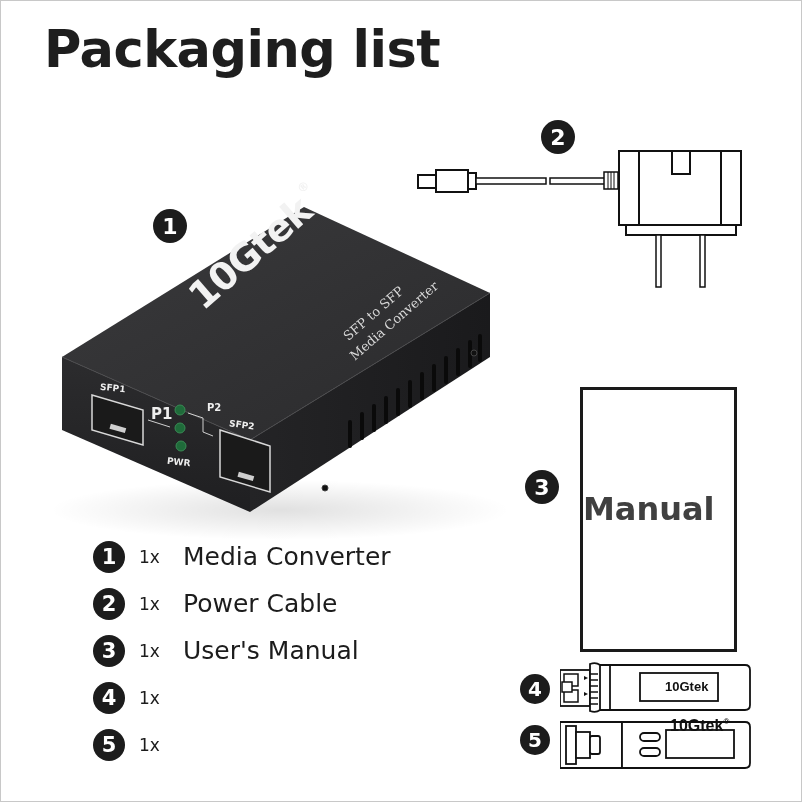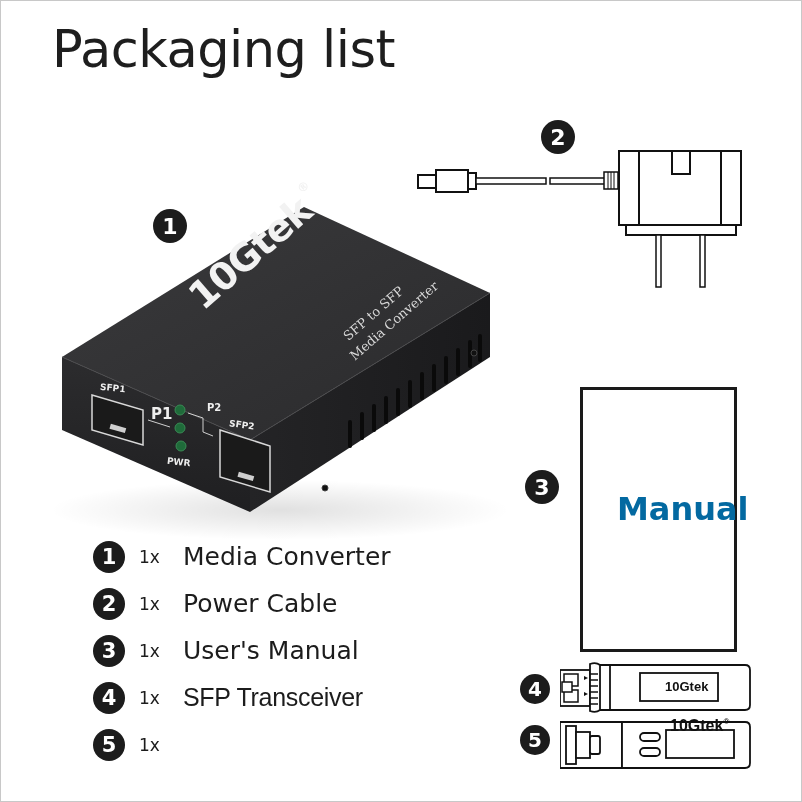--- a/index.html
+++ b/index.html
@@ -1,28 +1,28 @@
 <!DOCTYPE html>
 <html><head>
 <meta charset="utf-8">
 <style>
   html, body { margin:0; padding:0; }
   body { width:802px; height:802px; background:#ffffff; position:relative; overflow:hidden; font-family:"DejaVu Sans", sans-serif; }
   .frame { position:absolute; left:0; top:0; width:800px; height:800px; border:1px solid #c8c8c8; }
-  .title { position:absolute; left:52px; top:20px; font-size:51px; font-weight:normal; color:#1e1e1e; letter-spacing:-0.5px; font-family:"DejaVu Sans", sans-serif; }
+  .title { position:absolute; left:44px; top:20px; font-size:51px; font-weight:bold; color:#1e1e1e; letter-spacing:-0.5px; font-family:"DejaVu Sans", sans-serif; }
   .badge { position:absolute; width:34px; height:34px; border-radius:50%; background:#1c1c1c; color:#fff; font-weight:bold; font-size:22px; display:flex; align-items:center; justify-content:center; font-family:"DejaVu Sans", sans-serif; }
   .badge.sm { width:30px; height:30px; font-size:20px; }
   .list { position:absolute; left:93px; top:533px; }
   .list-item { position:relative; height:47px; display:flex; align-items:center; }
   .list-item .badge { position:relative; width:32px; height:32px; font-size:21px; }
   .qty { margin-left:14px; font-size:17px; color:#1c1c1c; font-family:"DejaVu Sans", sans-serif; width:44px; }
   .desc { font-size:25px; color:#1c1c1c; font-family:"DejaVu Sans", sans-serif; }
   .desc.narrow { font-family:"Liberation Sans", sans-serif; font-size:25px; letter-spacing:-0.3px; }
   .manual-box { position:absolute; left:580px; top:387px; width:151px; height:259px; border:3px solid #1a1a1a; background:#fff; }
-  .manual-label { position:absolute; left:0; right:0; top:100px; font-size:32px; font-weight:bold; color:#0369a1; font-family:"DejaVu Sans", sans-serif;padding-left:34px; }
+  .manual-label { position:absolute; left:0; right:0; top:100px; font-size:32px; font-weight:bold; color:#404040; font-family:"DejaVu Sans", sans-serif; }
   .device { position:absolute; left:0; top:0; }
   .sfp-logo { position:absolute; font-family:"Liberation Sans", sans-serif; font-weight:bold; color:#111; }
 </style>
 </head>
 <body>
 
 <div class="frame"></div>
 
 <div class="title">Packaging list</div>
 
@@ -186,19 +186,18 @@
     <span class="desc">Power Cable</span>
   </div>
   <div class="list-item">
     <div class="badge">3</div>
     <span class="qty">1x</span>
     <span class="desc">User's Manual</span>
   </div>
   <div class="list-item">
     <div class="badge">4</div>
     <span class="qty">1x</span>
-    <span class="desc narrow">SFP Transceiver</span>
   </div>
   <div class="list-item">
     <div class="badge">5</div>
     <span class="qty">1x</span>
   </div>
 </div>
 
 </body></html>

